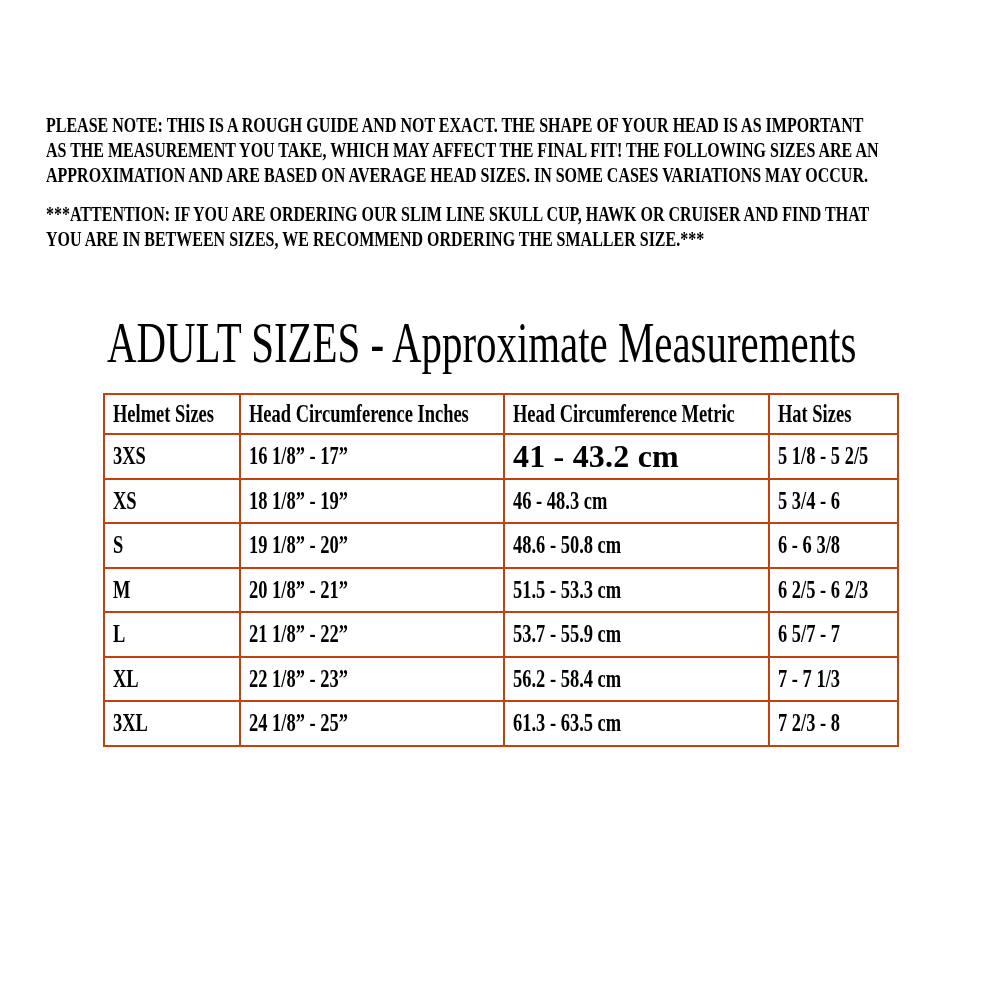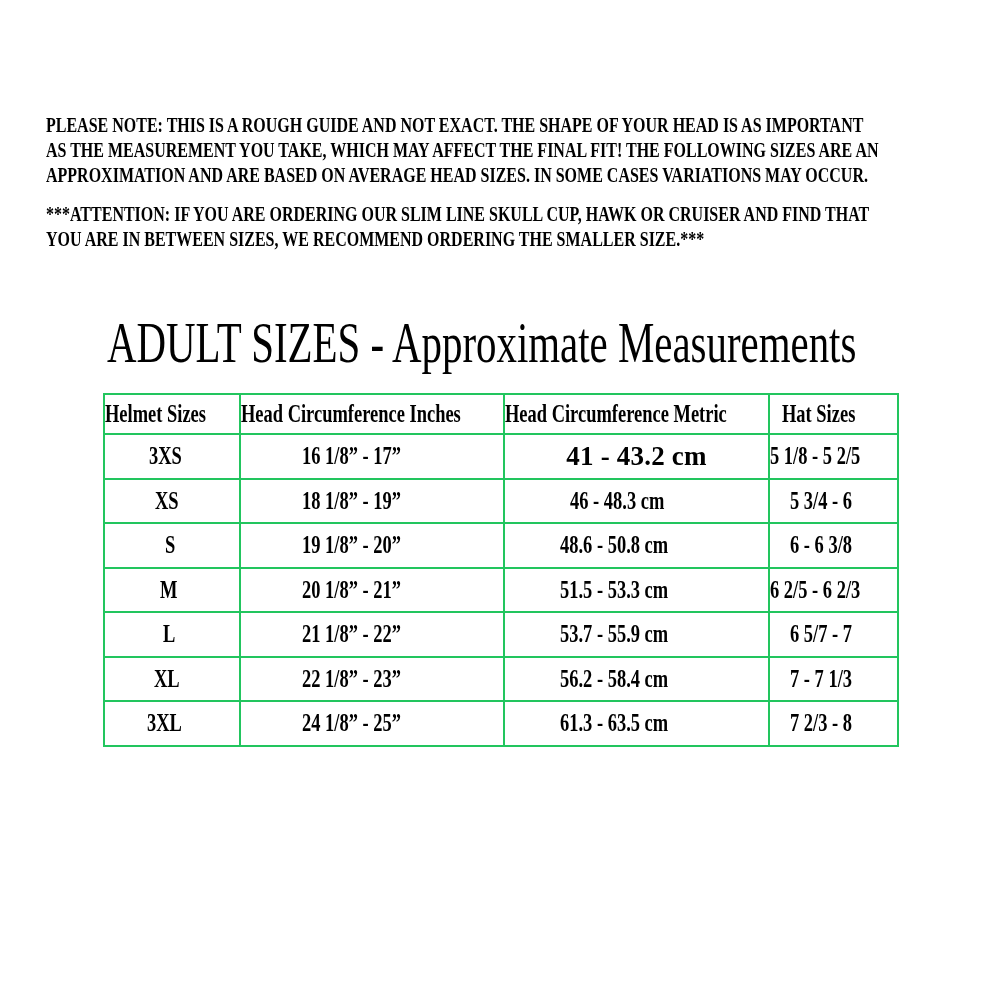--- a/index.html
+++ b/index.html
@@ -58,40 +58,40 @@
   table.size-table {
     position: absolute;
     left: 103px;
     top: 393px;
     width: 794px;
     border-collapse: collapse;
     table-layout: fixed;
   }
   table.size-table th,
   table.size-table td {
-    border: 2px solid #22c55e;
-    padding: 0 0 0 0;
-    text-align: center;
+    border: 2px solid #c2410c;
+    padding: 0 0 0 8px;
+    text-align: left;
     vertical-align: middle;
     font-weight: bold;
     font-size: 26px;
     overflow: hidden;
   }
   table.size-table th { height: 38px; }
   table.size-table td { height: 42.5px; }
 
   .cond {
     display: inline-block;
     white-space: nowrap;
     transform: scaleX(0.71);
     transform-origin: 0 50%;
   }
   .cond.emph {
     transform: none;
-    font-size: 27px;
+    font-size: 32px;
     letter-spacing: 0.2px;
   }
 </style>
 </head>
 <body>
 
 <div class="page">
 
   <div class="note note-1">
     <div class="line">PLEASE NOTE: THIS IS A ROUGH GUIDE AND NOT EXACT. THE SHAPE OF YOUR HEAD IS AS IMPORTANT</div>

